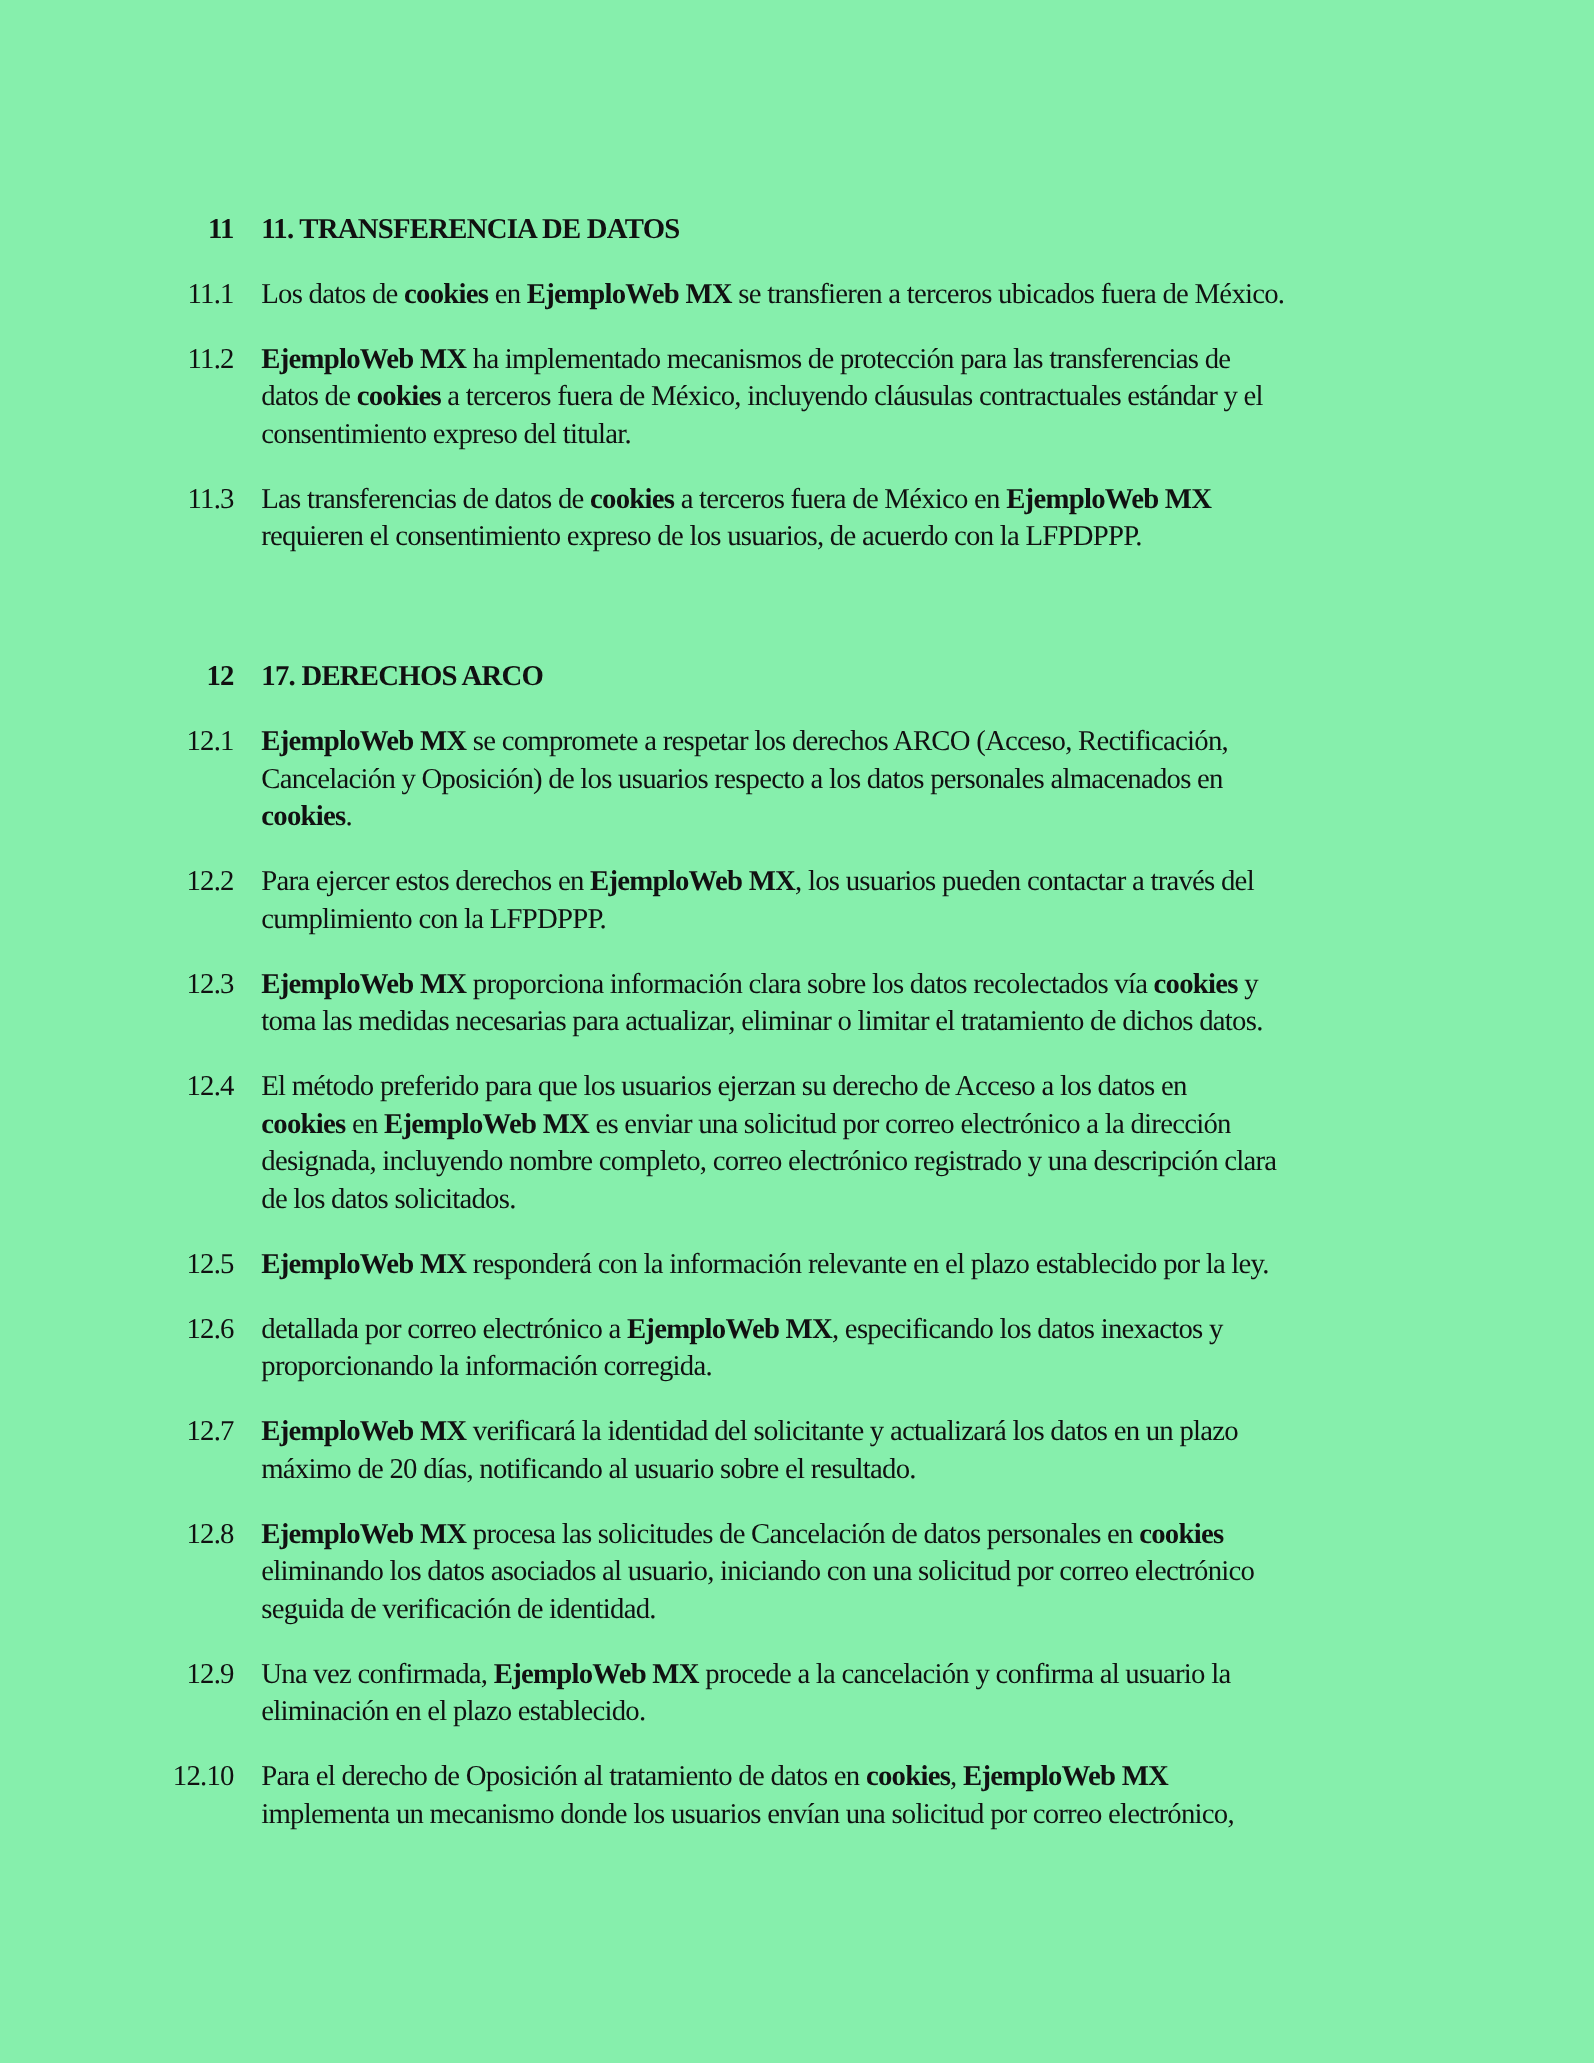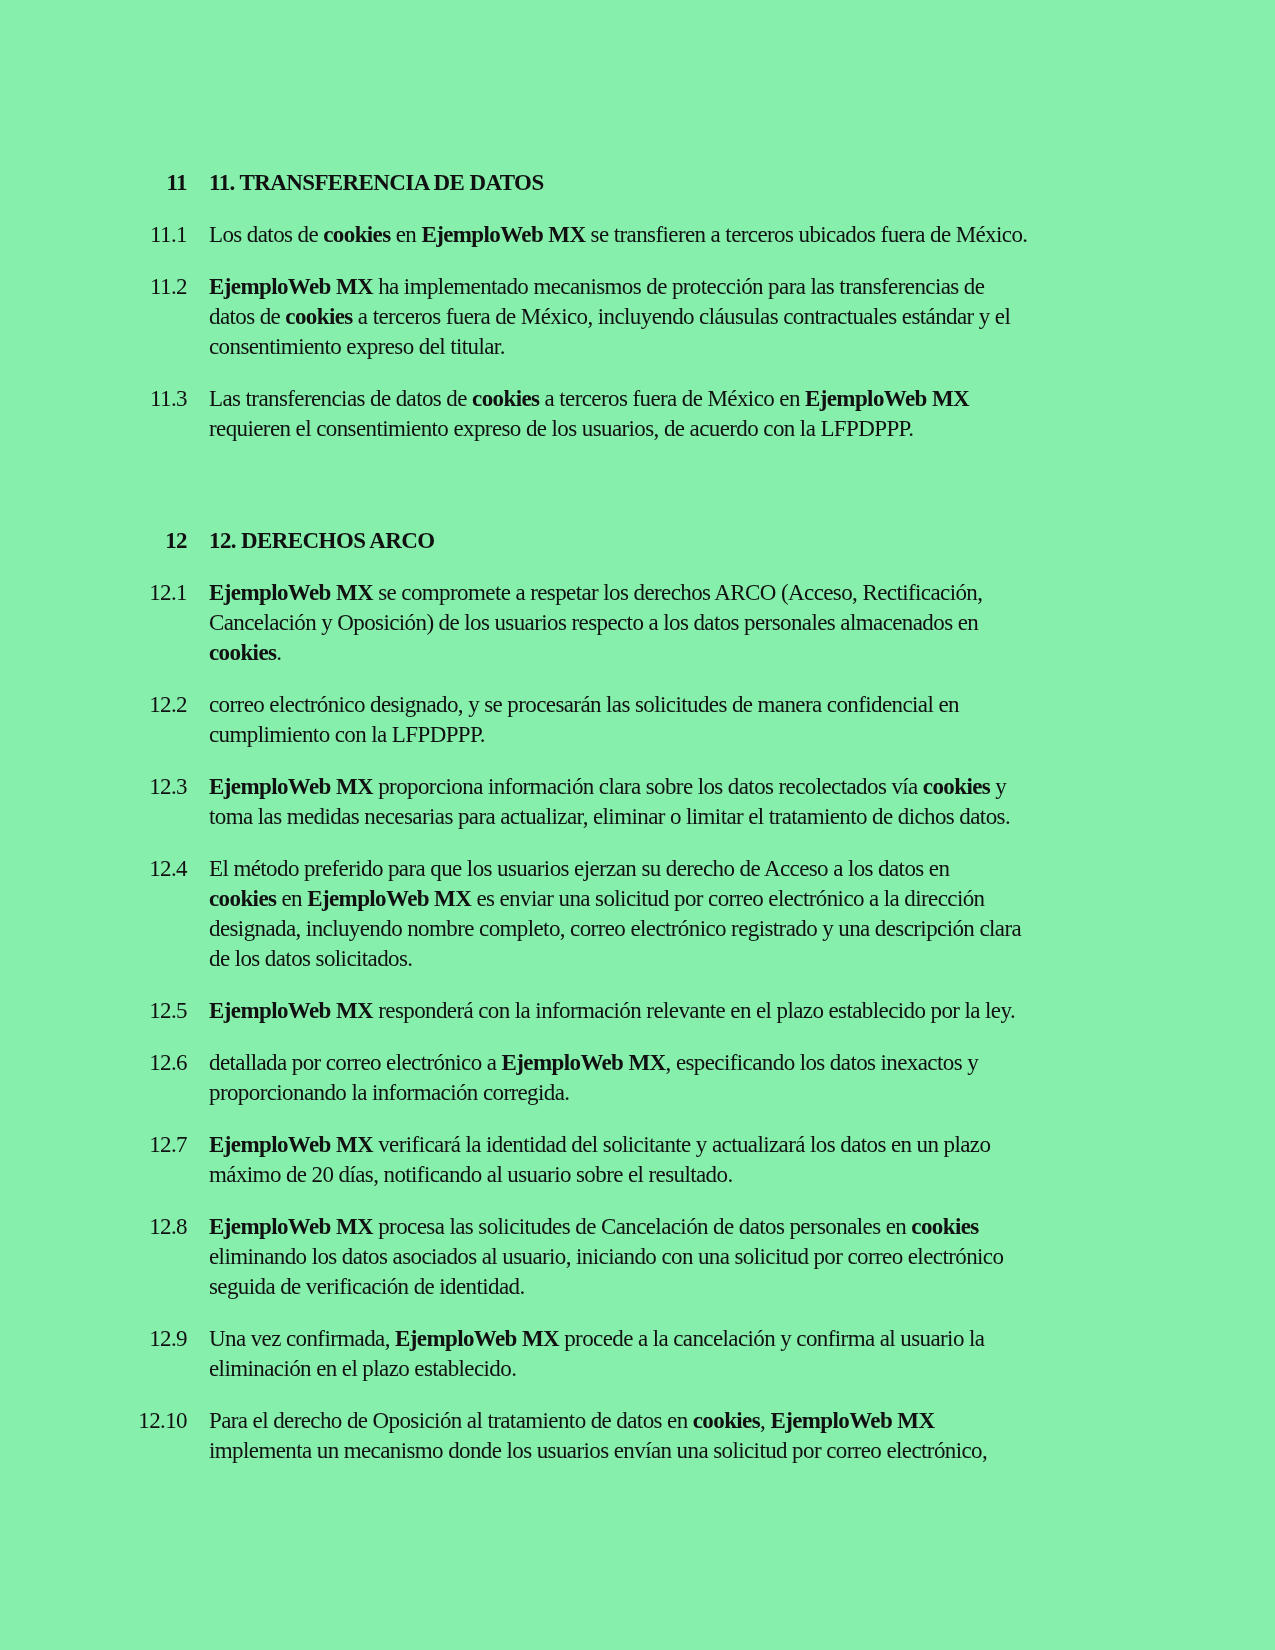--- a/index.html
+++ b/index.html
@@ -70,35 +70,35 @@
     <div class="row">
     <div class="num">11.3</div>
     <div class="txt">
         <div class="line"><span>Las transferencias de datos de </span><strong>cookies</strong><span> a terceros fuera de México en </span><strong>EjemploWeb MX</strong></div>
         <div class="line"><span>requieren el consentimiento expreso de los usuarios, de acuerdo con la LFPDPPP.</span></div>
       </div>
   </div>
     <div class="row heading">
     <div class="num">12</div>
     <div class="txt">
-        <div class="line"><strong>12. DERECHOS ARCO</strong></div>
+        <div class="line"><strong>17. DERECHOS ARCO</strong></div>
       </div>
   </div>
     <div class="row">
     <div class="num">12.1</div>
     <div class="txt">
         <div class="line"><strong>EjemploWeb MX</strong><span> se compromete a respetar los derechos ARCO (Acceso, Rectificación,</span></div>
         <div class="line"><span>Cancelación y Oposición) de los usuarios respecto a los datos personales almacenados en</span></div>
         <div class="line"><strong>cookies</strong><span>.</span></div>
       </div>
   </div>
     <div class="row">
     <div class="num">12.2</div>
     <div class="txt">
-        <div class="line"><span>correo electrónico designado, y se procesarán las solicitudes de manera confidencial en</span></div>
+        <div class="line"><span>Para ejercer estos derechos en </span><strong>EjemploWeb MX</strong><span>, los usuarios pueden contactar a través del</span></div>
         <div class="line"><span>cumplimiento con la LFPDPPP.</span></div>
       </div>
   </div>
     <div class="row">
     <div class="num">12.3</div>
     <div class="txt">
         <div class="line"><strong>EjemploWeb MX</strong><span> proporciona información clara sobre los datos recolectados vía </span><strong>cookies</strong><span> y</span></div>
         <div class="line"><span>toma las medidas necesarias para actualizar, eliminar o limitar el tratamiento de dichos datos.</span></div>
       </div>
   </div>

